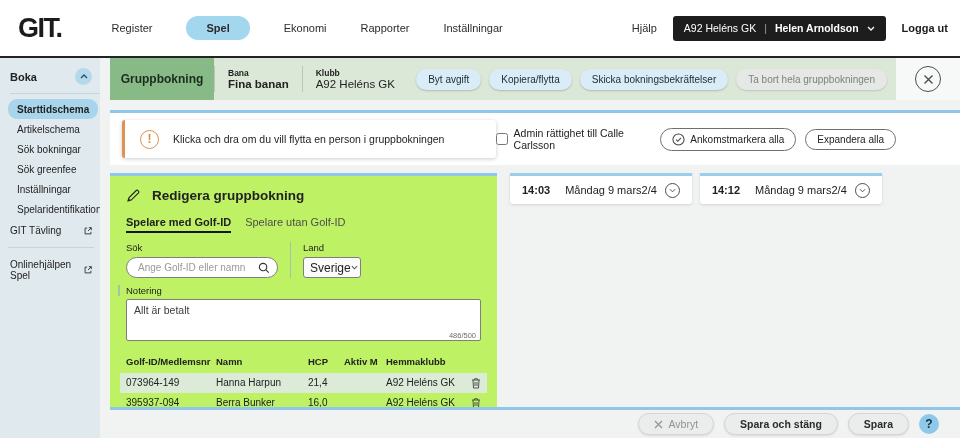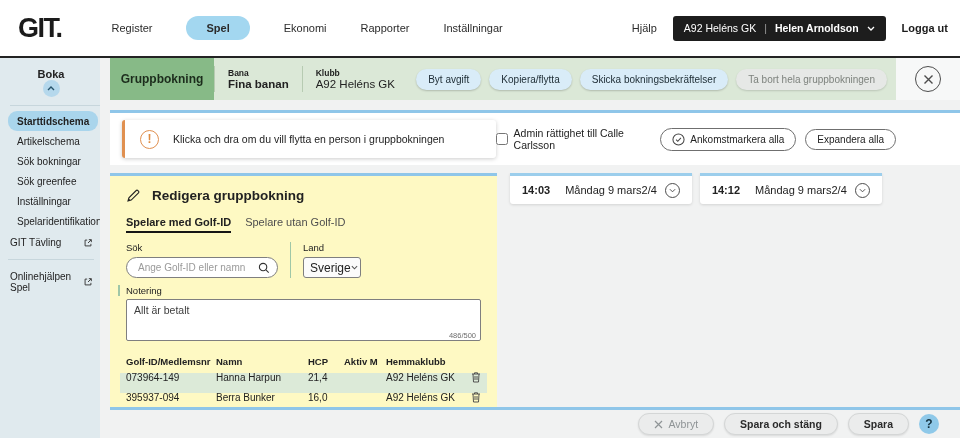--- a/index.html
+++ b/index.html
@@ -27,21 +27,21 @@
   .pill-sep { color: #9a9a9a; }
   .user-name { font-weight: 700; }
   .logout { font-weight: 700; color: #1b1b1b; }
 
   
   .app { display: flex; height: 380px; }
 
   
   .sidebar { width: 100px; background: #e0eaee; flex-shrink: 0; font-size: 10px; padding-top: 8px; }
   .sidebar-header { display: flex; align-items: center; justify-content: space-between;
-                    padding: 2px 8px 8px 10px; font-weight: 700; font-size: 11px; flex-direction: column; }
+                    padding: 2px 8px 8px 10px; font-weight: 700; font-size: 11px; }
   .collapse-btn { width: 17px; height: 17px; border-radius: 50%; background: #b5d8ec; border: none;
                   display: flex; align-items: center; justify-content: center; cursor: pointer; padding: 0; }
   .sidebar-divider { border-top: 1px solid #c7d6dc; margin: 0 0 5px 10px; }
   .sidebar-divider.full { margin: 6px 6px 5px 8px; }
   .side-item { padding: 4.5px 2px 4.5px 17px; white-space: nowrap; cursor: pointer; color: #222; }
   .side-item.active { background: #a9d5ec; border-radius: 9px; margin: 0 2px 0 8px;
                       padding: 4.5px 0 4.5px 9px; font-weight: 700; }
   .side-link { display: flex; align-items: center; justify-content: space-between;
                padding: 6px 7px 5px 10px; cursor: pointer; }
 
@@ -83,21 +83,21 @@
   .notice-text { font-size: 10.5px; color: #222; }
   .toolbar-right { margin-left: auto; display: flex; align-items: center; gap: 9px; }
   .checkbox-row { display: flex; align-items: center; gap: 6px; font-size: 10.5px; margin-right: 3px; cursor: pointer; }
   .checkbox-row input { width: 12px; height: 12px; margin: 0; accent-color: #fff; }
   .outline-pill { border: 1px solid #6f6f6f; background: #fff; border-radius: 12.5px; padding: 4px 11px;
                   font-size: 10px; font-family: inherit; color: #222; display: flex; align-items: center;
                   gap: 5px; white-space: nowrap; cursor: pointer; }
 
   
   .content-row { margin-top: 8px; flex: 1; display: flex; min-height: 0; overflow: hidden; }
-  .form-panel { width: 387px; flex-shrink: 0; background: #fef9c3; border-top: 3px solid #8fc6e9;
+  .form-panel { width: 387px; flex-shrink: 0; background: #bef264; border-top: 3px solid #8fc6e9;
                 padding: 12px 16px 0; overflow: hidden; }
   .panel-title-row { display: flex; align-items: center; gap: 11px; }
   .panel-title { font-size: 13.5px; font-weight: 700; }
   .tabs { margin-top: 13px; display: flex; gap: 14px; font-size: 11px; }
   .tab { padding-bottom: 3px; cursor: pointer; white-space: nowrap; }
   .tab.active { font-weight: 700; border-bottom: 2px solid #161616; }
   .tab.inactive { color: #4e4e4e; }
   .fields-row { margin-top: 9px; display: flex; align-items: stretch; }
   .field-label { font-size: 9.5px; font-weight: 400; margin-bottom: 4px; }
   .search-box { width: 152px; height: 21px; border: 1px solid #7f7f7f; border-radius: 11px;
@@ -113,21 +113,21 @@
   .note-label-row { display: flex; align-items: center; gap: 6px; }
   .note-tick { width: 2px; height: 11px; background: #9fc7a7; margin-left: -8px; }
   .textarea-wrap { position: relative; margin-top: 3px; }
   .textarea-wrap textarea { width: 100%; height: 42px; border: 1px solid #7f7f7f; border-radius: 2px;
                             resize: none; font-family: inherit; font-size: 10.5px; color: #3d3d3d;
                             padding: 4px 7px; outline: none; background: #fff; }
   .char-count { position: absolute; right: 5px; bottom: 5px; font-size: 7.5px; color: #6e6e6e; }
 
   .players-table { margin-top: 11px; font-size: 10px; }
   .t-head { display: flex; font-size: 9.5px; font-weight: 700; padding-bottom: 6px; }
-  .t-row { display: flex; align-items: flex-end; height: 20px; margin: 0 -6px; padding: 10px 6px; }
+  .t-row { display: flex; align-items: flex-start; height: 20px; margin: 0 -6px; padding: 4px 6px; }
   .t-row.green { background: #dcead8; }
   .c-id { width: 90px; } .c-name { width: 92px; } .c-hcp { width: 36px; }
   .c-aktiv { width: 42px; } .c-club { flex: 1; }
   .c-trash { width: 16px; display: flex; justify-content: flex-end; cursor: pointer; }
 
   .bookings { flex: 1; min-width: 0; padding-left: 13px; padding-right: 62px;
               display: flex; flex-direction: row; gap: 8px; }
   .booking-card { height: 31px; flex-shrink: 0; background: #fff; border-top: 3px solid #9cceec;
                   border-radius: 0 0 3px 3px; box-shadow: 0 1px 3px rgba(0,0,0,.13);
                   display: flex; align-items: center; padding: 0 12px; font-size: 11px; cursor: pointer; }

